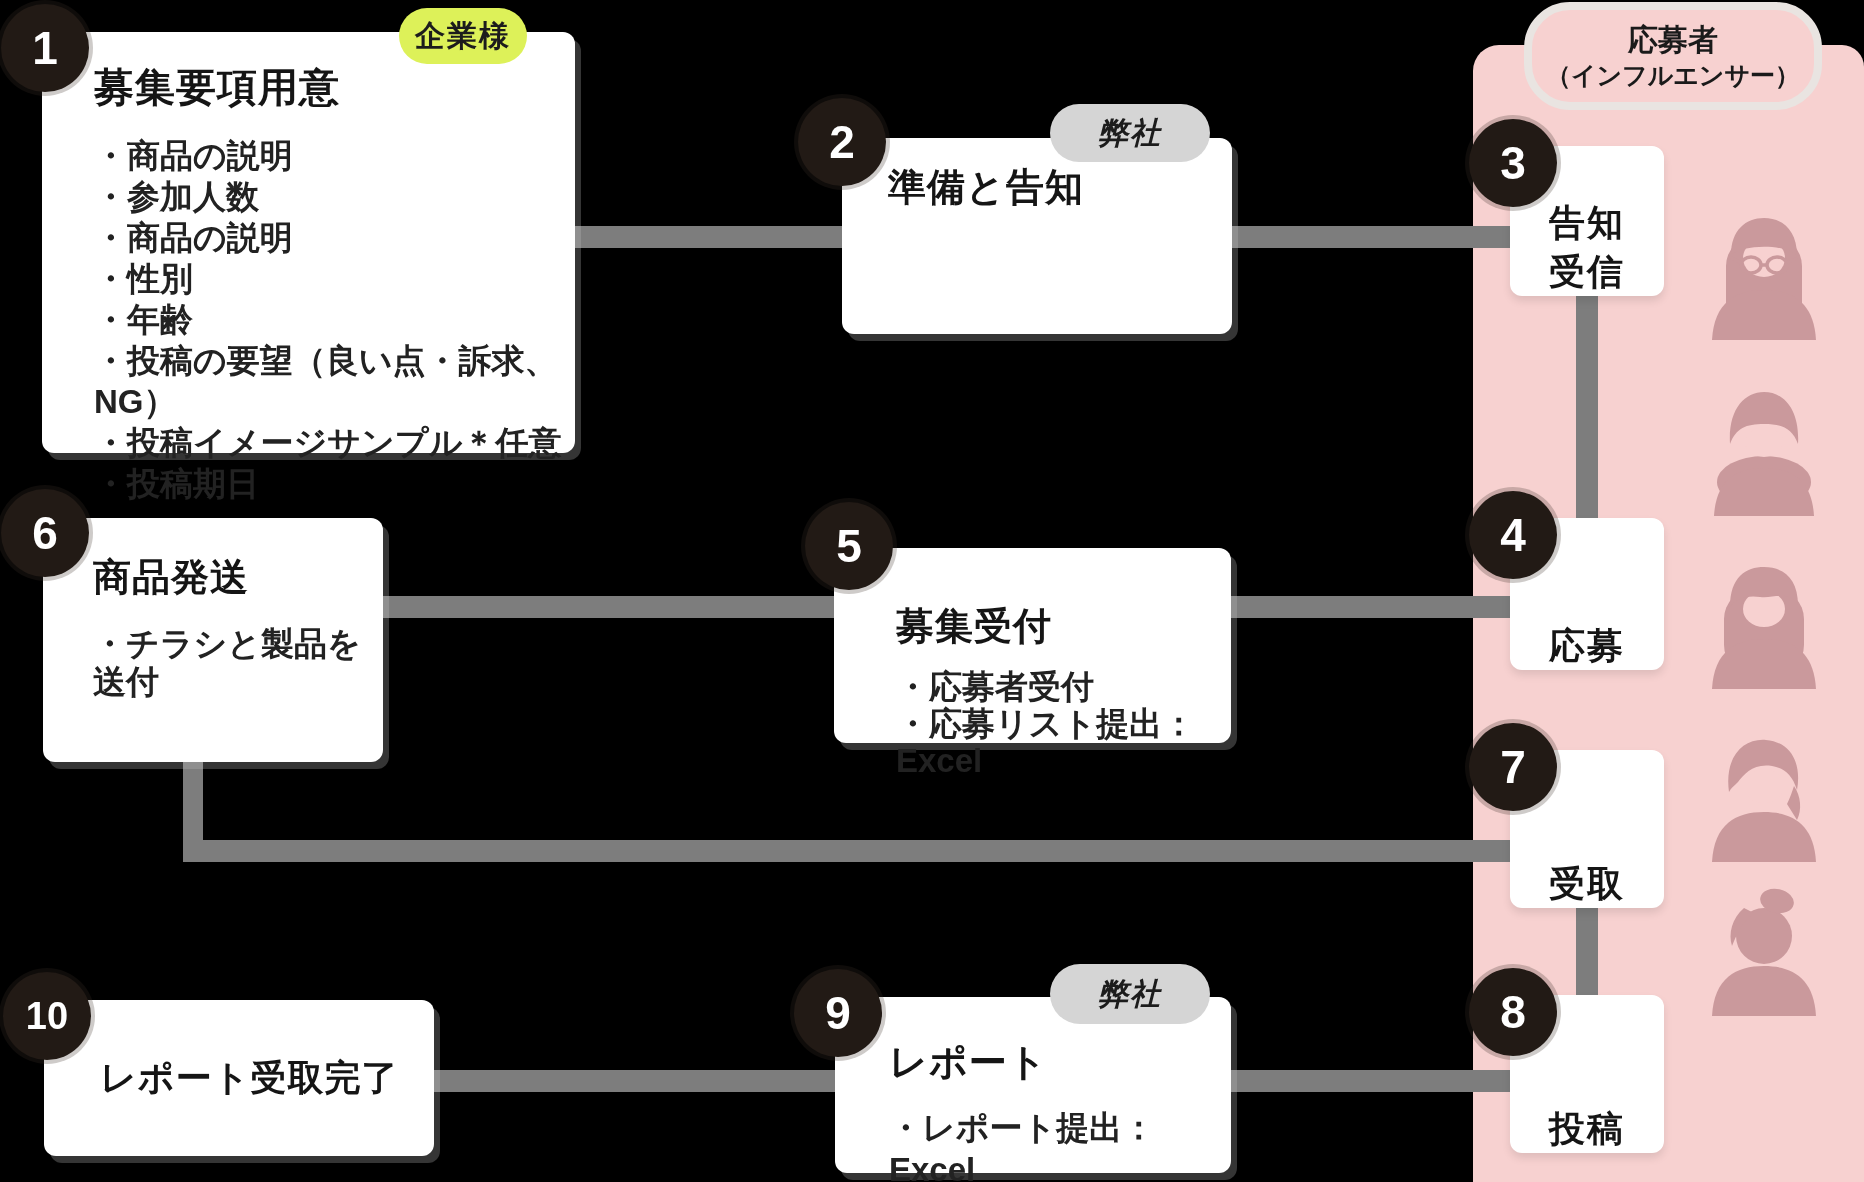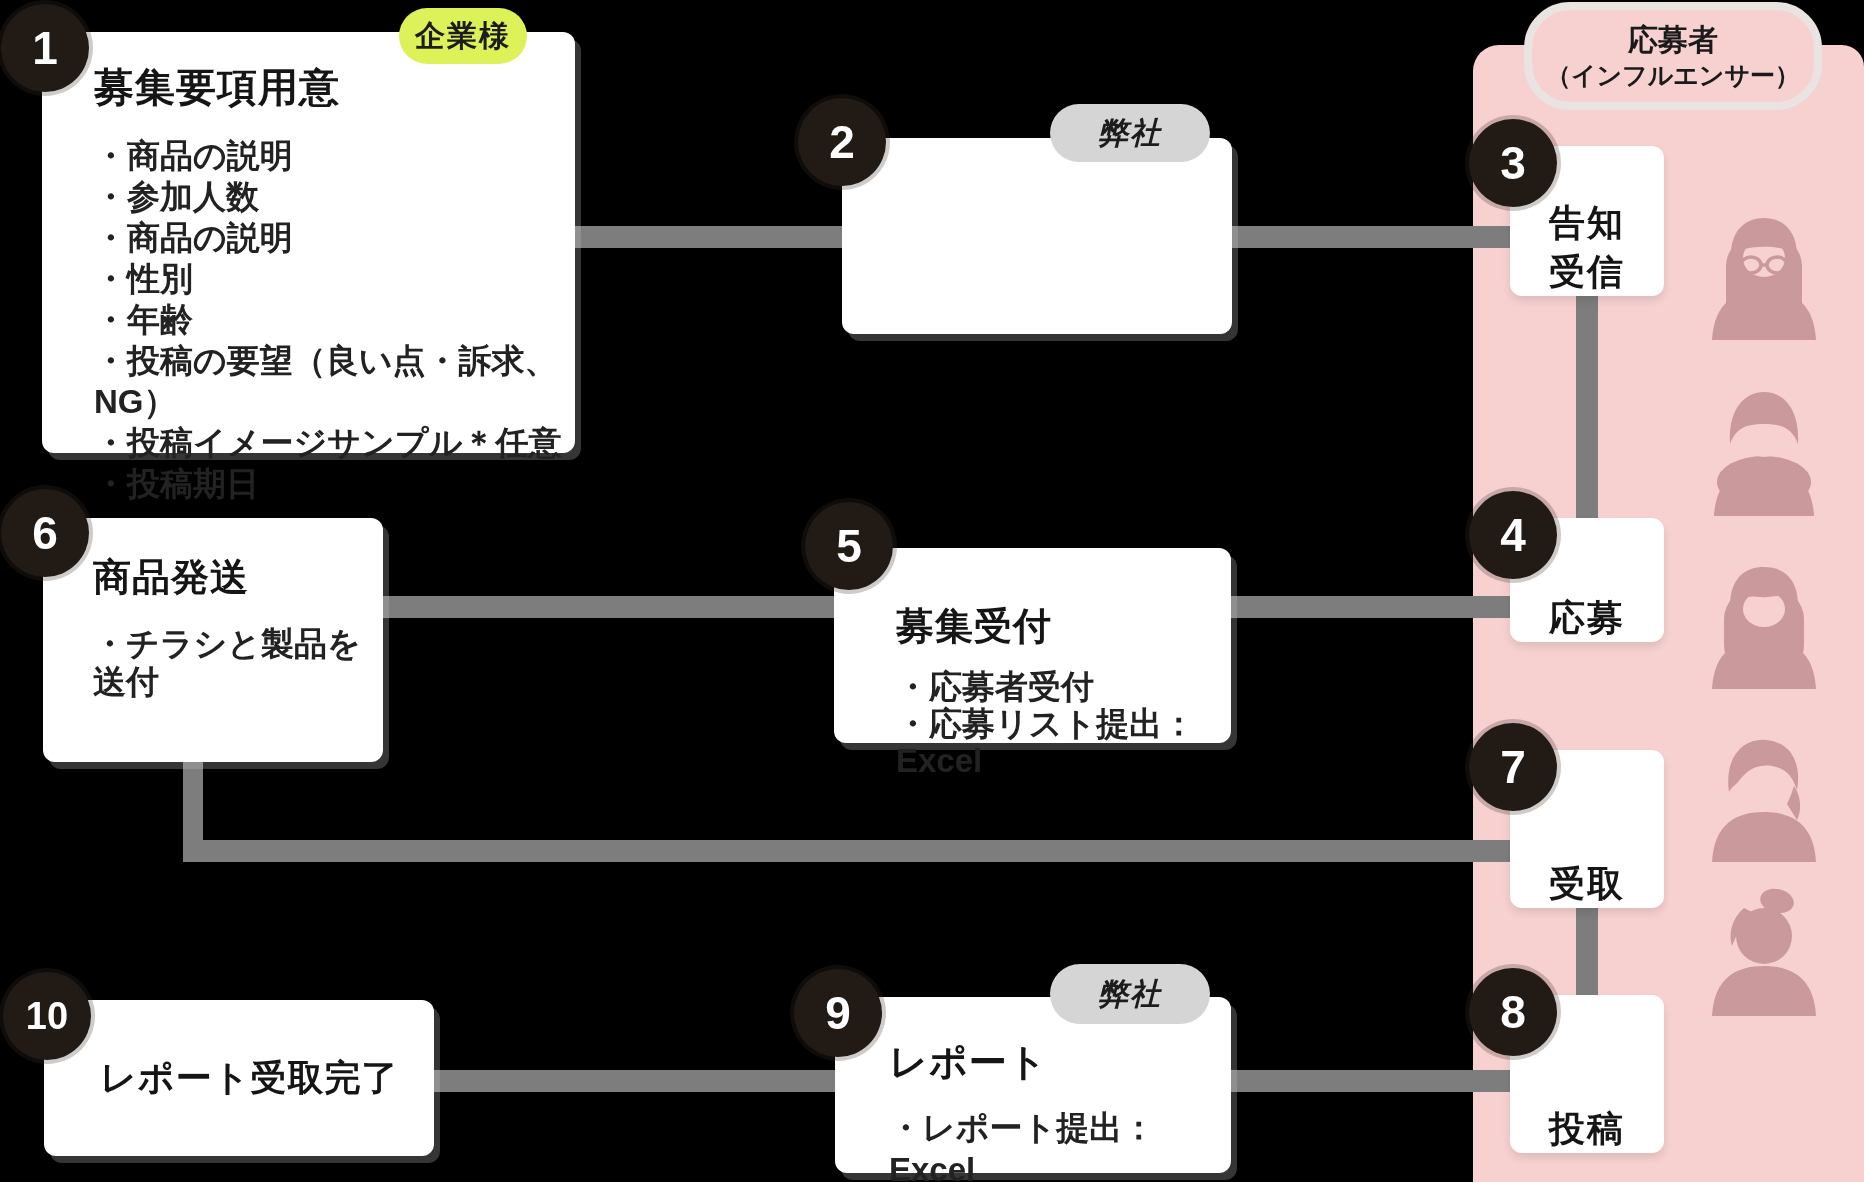--- a/index.html
+++ b/index.html
@@ -113,36 +113,37 @@
         <li>・年齢</li>
         <li>・投稿の要望（良い点・訴求、NG）</li>
         <li>・投稿イメージサンプル＊任意</li>
         <li>・投稿期日</li>
       </ul>
   </div>
   <div class="badge lime" style="left:399px;top:8px;width:128px;height:56px;">企業様</div>
   <div class="num" style="left:1px;top:4px;">1</div>
 
   <div class="card s2 t38" style="left:842px;top:138px;width:390px;height:196px;">
+    <h3>準備と告知</h3>
   </div>
   <div class="badge gray" style="left:1050px;top:104px;width:160px;height:58px;">弊社</div>
   <div class="num" style="left:798px;top:98px;">2</div>
 
   <div class="bubble">
     <div class="l1">応募者</div>
     <div class="l2">（インフルエンサー）</div>
   </div>
 
   <div class="card on-pink rcard" style="left:1510px;top:146px;width:154px;height:150px;">
     <span>告知</span>
     <span>受信</span>
   </div>
   <div class="num" style="left:1469px;top:119px;">3</div>
 
-  <div class="card on-pink rcard" style="left:1510px;top:518px;width:154px;height:124px;">
+  <div class="card on-pink rcard" style="left:1510px;top:518px;width:154px;height:152px;">
     <span>応募</span>
   </div>
   <div class="num" style="left:1469px;top:491px;">4</div>
 
   <div class="card s5 t38" style="left:834px;top:524px;width:397px;height:195px;">
     <h3>募集受付</h3>
     <ul>
         <li>・応募者受付</li>
         <li>・応募リスト提出：Excel</li>
       </ul>

